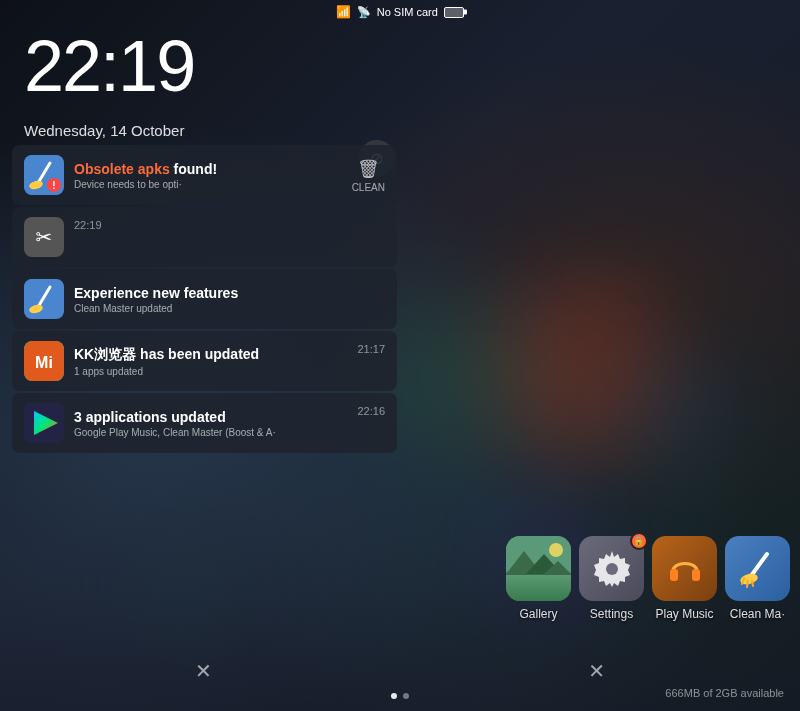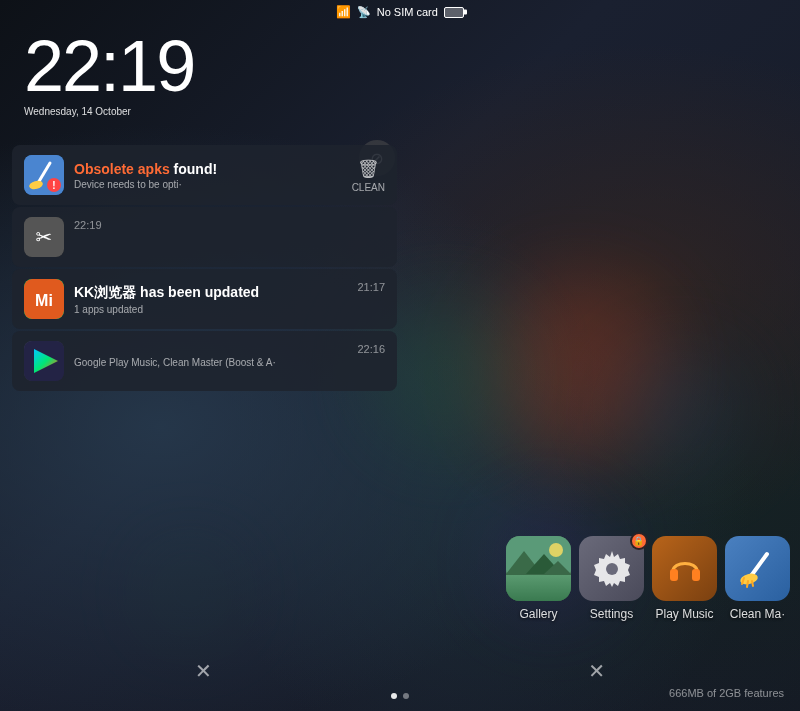--- a/index.html
+++ b/index.html
@@ -72,23 +72,23 @@
       z-index: 5;
     }
     .clock-time {
       font-size: 72px;
       font-weight: 200;
       color: white;
       line-height: 1;
       letter-spacing: -2px;
     }
     .clock-date {
-      font-size: 10px;
+      font-size: 15px;
       color: rgba(255,255,255,0.85);
-      margin-top: 4px;
+      margin-top: 20px;
       font-weight: 300;
     }
 
     
     .clear-btn {
       position: absolute;
       top: 28px;
       right: 12px;
       width: 36px;
       height: 36px;
@@ -439,20 +439,33 @@
     <div class="notif-icon icon-screenshot">
       <svg width="40" height="40" viewBox="0 0 40 40">
         <rect width="40" height="40" rx="8" fill="#555"></rect>
 
         <text x="20" y="27" text-anchor="middle" fill="white" font-size="20">✂</text>
       </svg>
     </div>
     <div class="notif-time">22:19</div>
   </div>
 
+  <div class="notif-card">
+    <div class="notif-icon icon-clean-master">
+      <svg width="40" height="40" viewBox="0 0 40 40">
+        <rect width="40" height="40" rx="8" fill="#4a85d0"></rect>
+        <line x1="26" y1="8" x2="14" y2="28" stroke="#fff" stroke-width="3" stroke-linecap="round"></line>
+        <ellipse cx="12" cy="30" rx="7" ry="4" fill="#ffcc44" transform="rotate(-15 12 30)"></ellipse>
+      </svg>
+    </div>
+    <div class="notif-content">
+      <div class="notif-title">Experience new features</div>
+      <div class="notif-subtitle">Clean Master updated</div>
+    </div>
+  </div>
 
   <div class="notif-card">
     <div class="notif-icon icon-kk">
       <svg width="40" height="40" viewBox="0 0 40 40">
         <rect width="40" height="40" rx="8" fill="#e05a1e"></rect>
         <text x="20" y="27" text-anchor="middle" fill="white" font-size="16" font-weight="bold">Mi</text>
       </svg>
     </div>
     <div class="notif-content">
       <div class="notif-title">KK浏览器 has been updated</div>
@@ -470,20 +483,21 @@
         <defs>
           <linearGradient id="psGrad" x1="0%" y1="0%" x2="100%" y2="100%">
             <stop offset="0%" style="stop-color:#00c8ff"></stop>
             <stop offset="50%" style="stop-color:#00e676"></stop>
             <stop offset="100%" style="stop-color:#ff6d00"></stop>
           </linearGradient>
         </defs>
       </svg>
     </div>
     <div class="notif-content">
+      <div class="notif-title">3 applications updated</div>
       <div class="notif-subtitle">Google Play Music, Clean Master (Boost &amp; A·</div>
     </div>
     <div class="notif-time">22:16</div>
   </div>
 </div>
 
 <div class="app-dock">
 
   <div class="app-item">
     <div class="app-icon-wrapper">
@@ -558,13 +572,13 @@
 </div>
 
 <div class="close-btn" style="left: 195px; bottom: 28px;">✕</div>
 <div class="close-btn" style="right: 195px; bottom: 28px;">✕</div>
 
 <div class="page-dots">
   <div class="dot active"></div>
   <div class="dot"></div>
 </div>
 
-<div class="storage-text">666MB of 2GB features</div>
+<div class="storage-text">666MB of 2GB available</div>
 
 </body></html>

